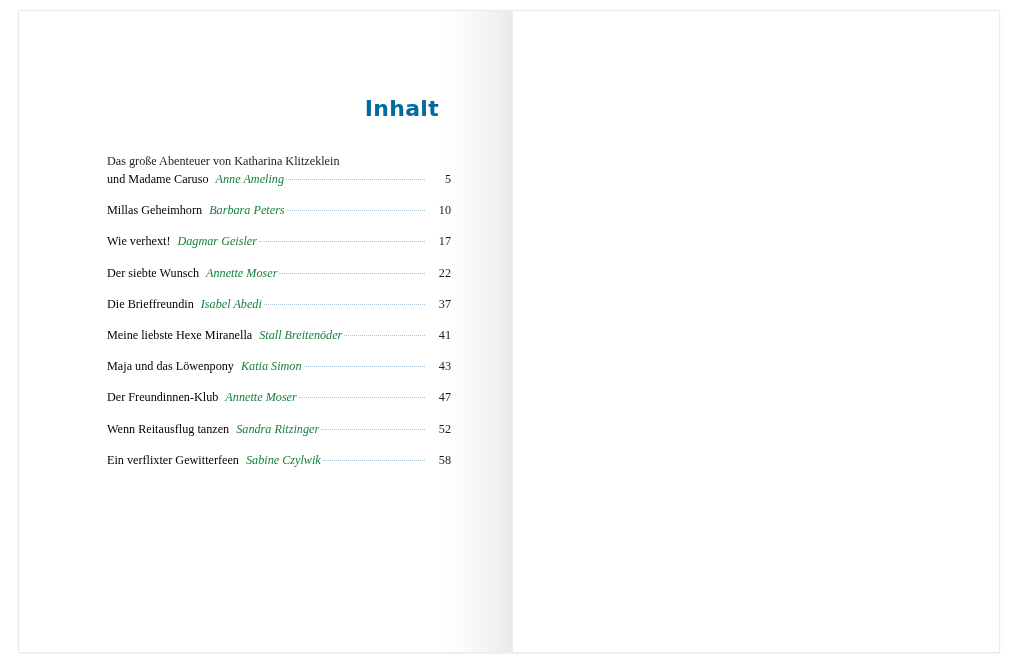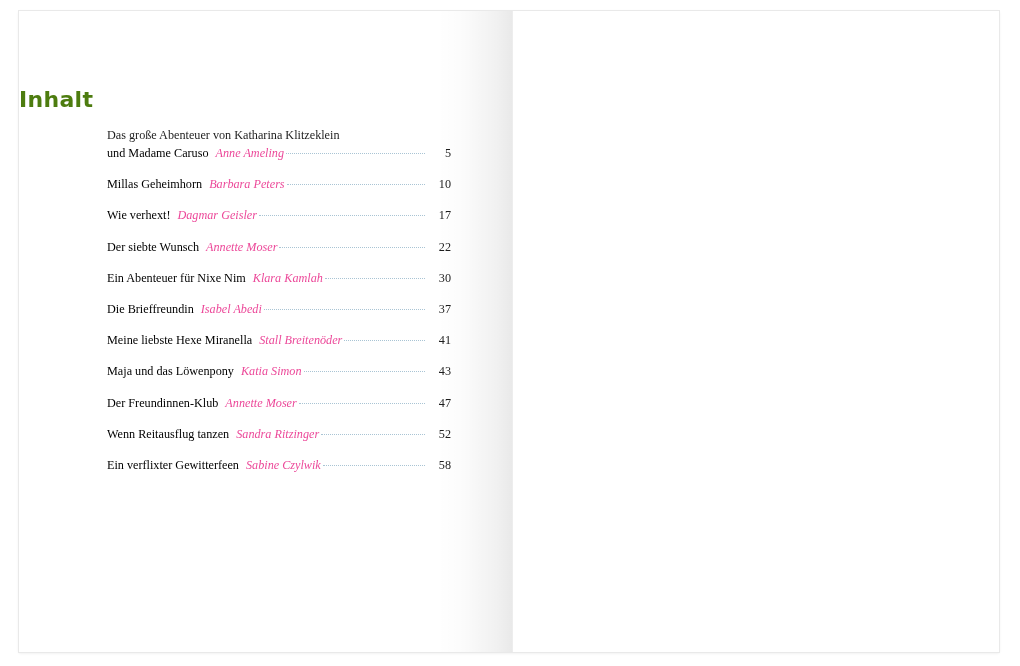--- a/index.html
+++ b/index.html
@@ -43,34 +43,34 @@
     width: 74px;
     height: 100%;
     background: linear-gradient(to right, rgba(0,0,0,0) 0%, rgba(0,0,0,0.015) 35%, rgba(0,0,0,0.055) 78%, rgba(0,0,0,0.085) 100%);
     pointer-events: none;
   }
 
   
   #toc-heading {
     position: absolute;
     left: 0;
-    top: 76px;
+    top: 85px;
     width: 420px;
-    text-align: left;
+    text-align: right;
     font-family: "DejaVu Sans", sans-serif;
     font-weight: bold;
     font-size: 22px;
     letter-spacing: 0.3px;
-    color: #4d7c0f;
+    color: #0369a1;
   }
 
   #toc-list {
     position: absolute;
     left: 88px;
-    top: 115px;
+    top: 141px;
     width: 344px;
   }
 
   .toc-entry {
     position: relative;
     margin-bottom: 13.2px;
     font-family: "Liberation Serif", serif;
     font-size: 12.2px;
     color: #1d1d1d;
     line-height: 18px;
@@ -85,21 +85,21 @@
     align-items: baseline;
     width: 100%;
   }
   .toc-title {
     white-space: nowrap;
     color: #000000;
   }
   .toc-author {
     font-style: italic;
     white-space: nowrap;
-    color: #ec4899;
+    color: #15803d;
     margin-left: 7px;
     text-align: center;
   }
   .toc-leader {
     flex: 1 1 auto;
     margin: 0 4px 0 2px;
     border-bottom: 1.4px dotted #a9c4d4;
     position: relative;
     top: -3px;
     min-width: 10px;
@@ -153,28 +153,20 @@
       <div class="toc-entry">
         <span class="toc-mainline">
           <span class="toc-title">Der siebte Wunsch</span>
           <span class="toc-author">Annette Moser</span>
           <span class="toc-leader"></span>
           <span class="toc-page">22</span>
         </span>
       </div>
 
 
-      <div class="toc-entry">
-        <span class="toc-mainline">
-          <span class="toc-title">Ein Abenteuer für Nixe Nim</span>
-          <span class="toc-author">Klara Kamlah</span>
-          <span class="toc-leader"></span>
-          <span class="toc-page">30</span>
-        </span>
-      </div>
 
       <div class="toc-entry">
         <span class="toc-mainline">
           <span class="toc-title">Die Brieffreundin</span>
           <span class="toc-author">Isabel Abedi</span>
           <span class="toc-leader"></span>
           <span class="toc-page">37</span>
         </span>
       </div>
 

